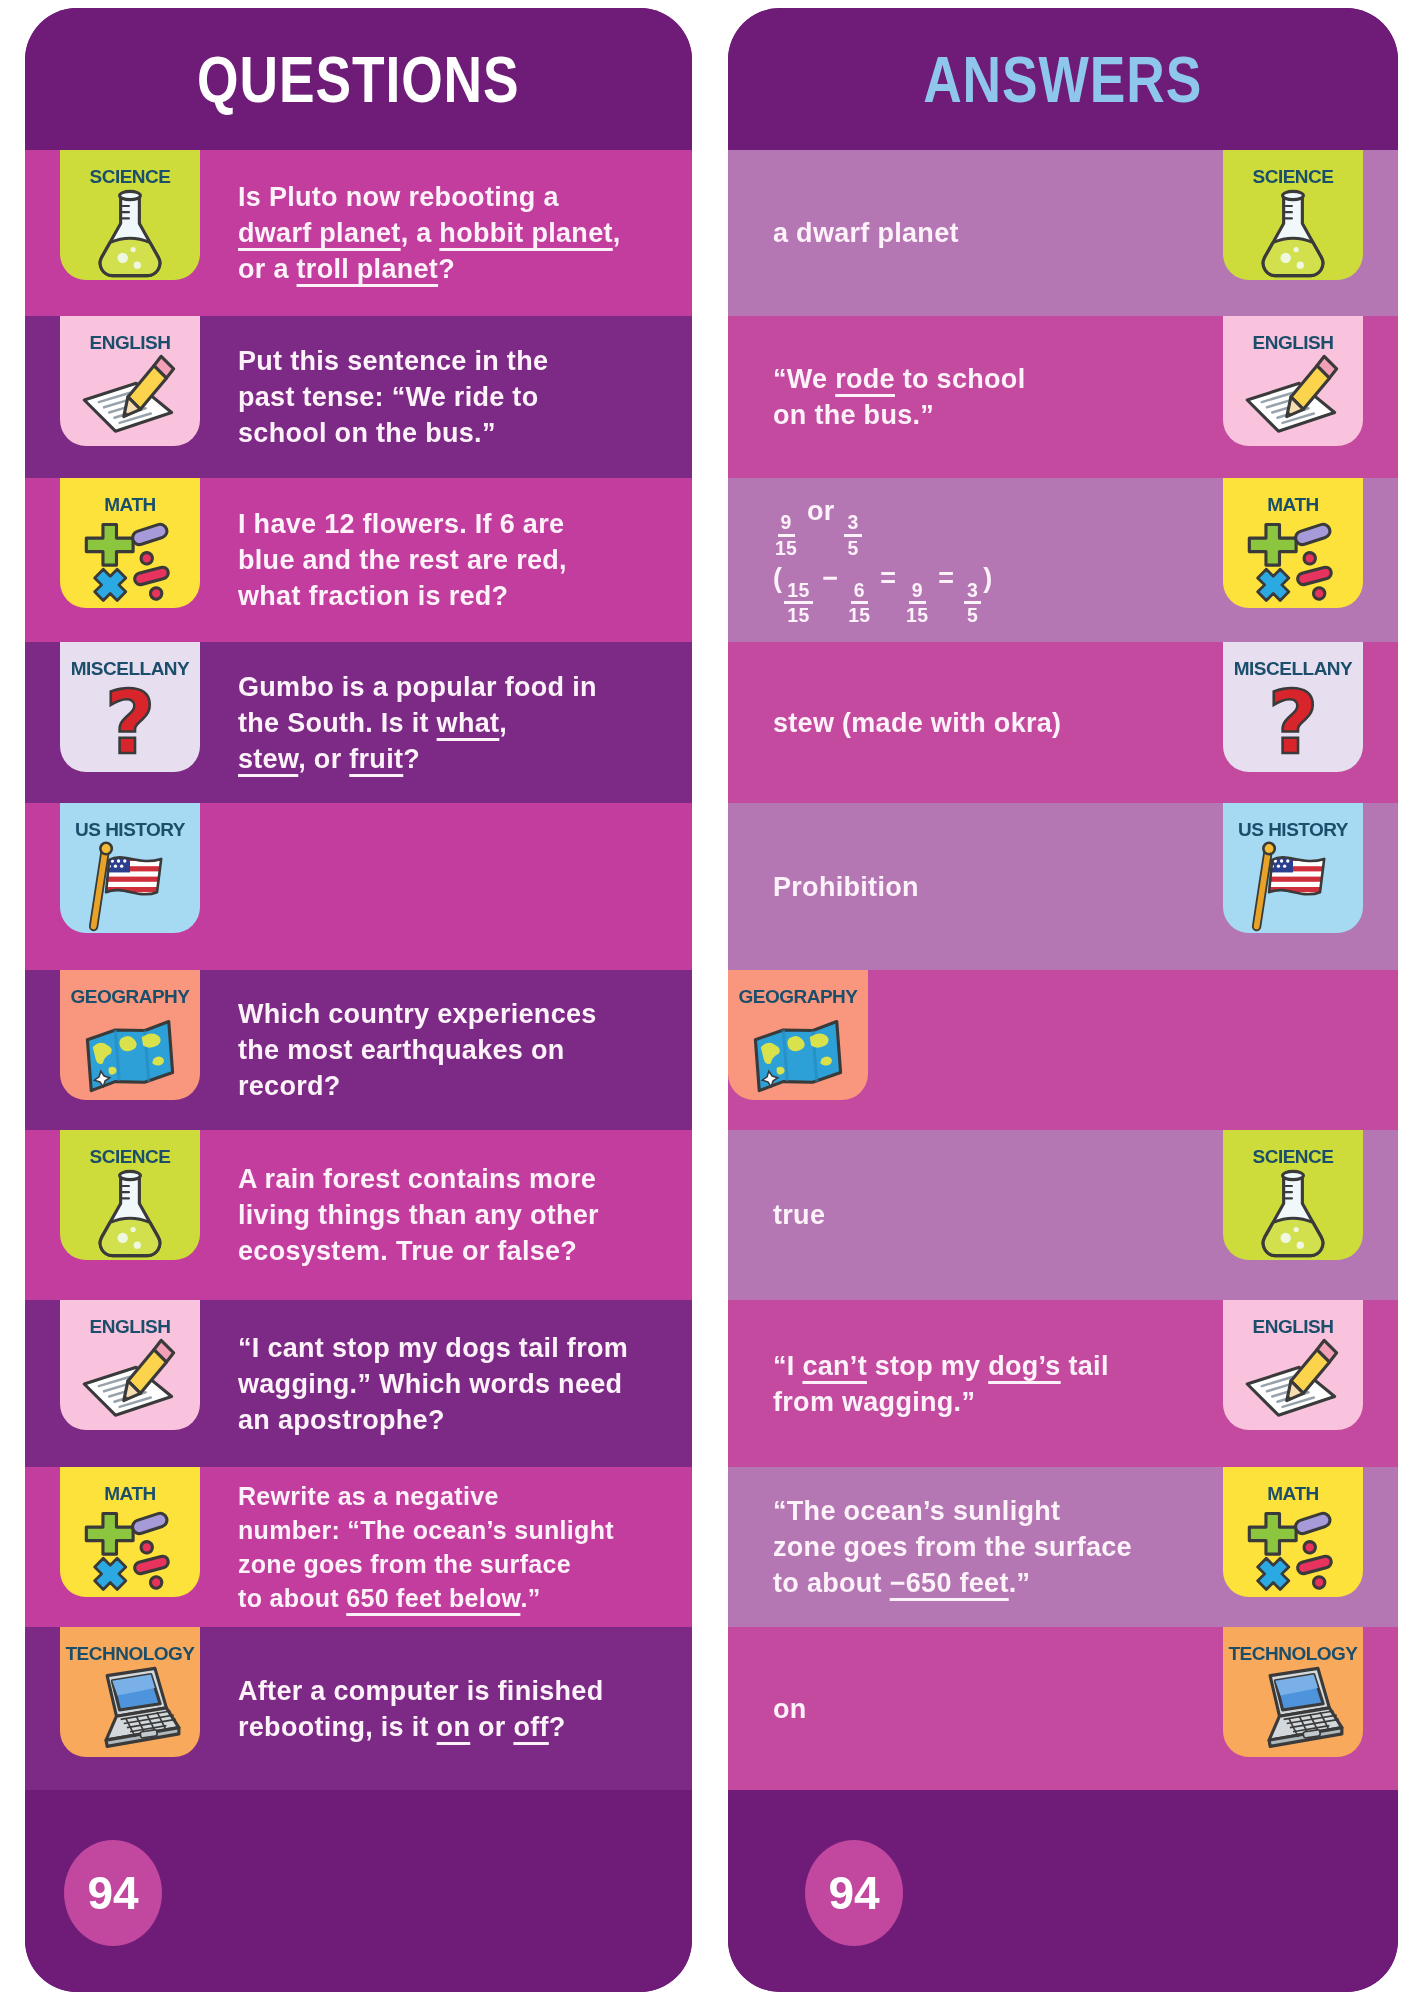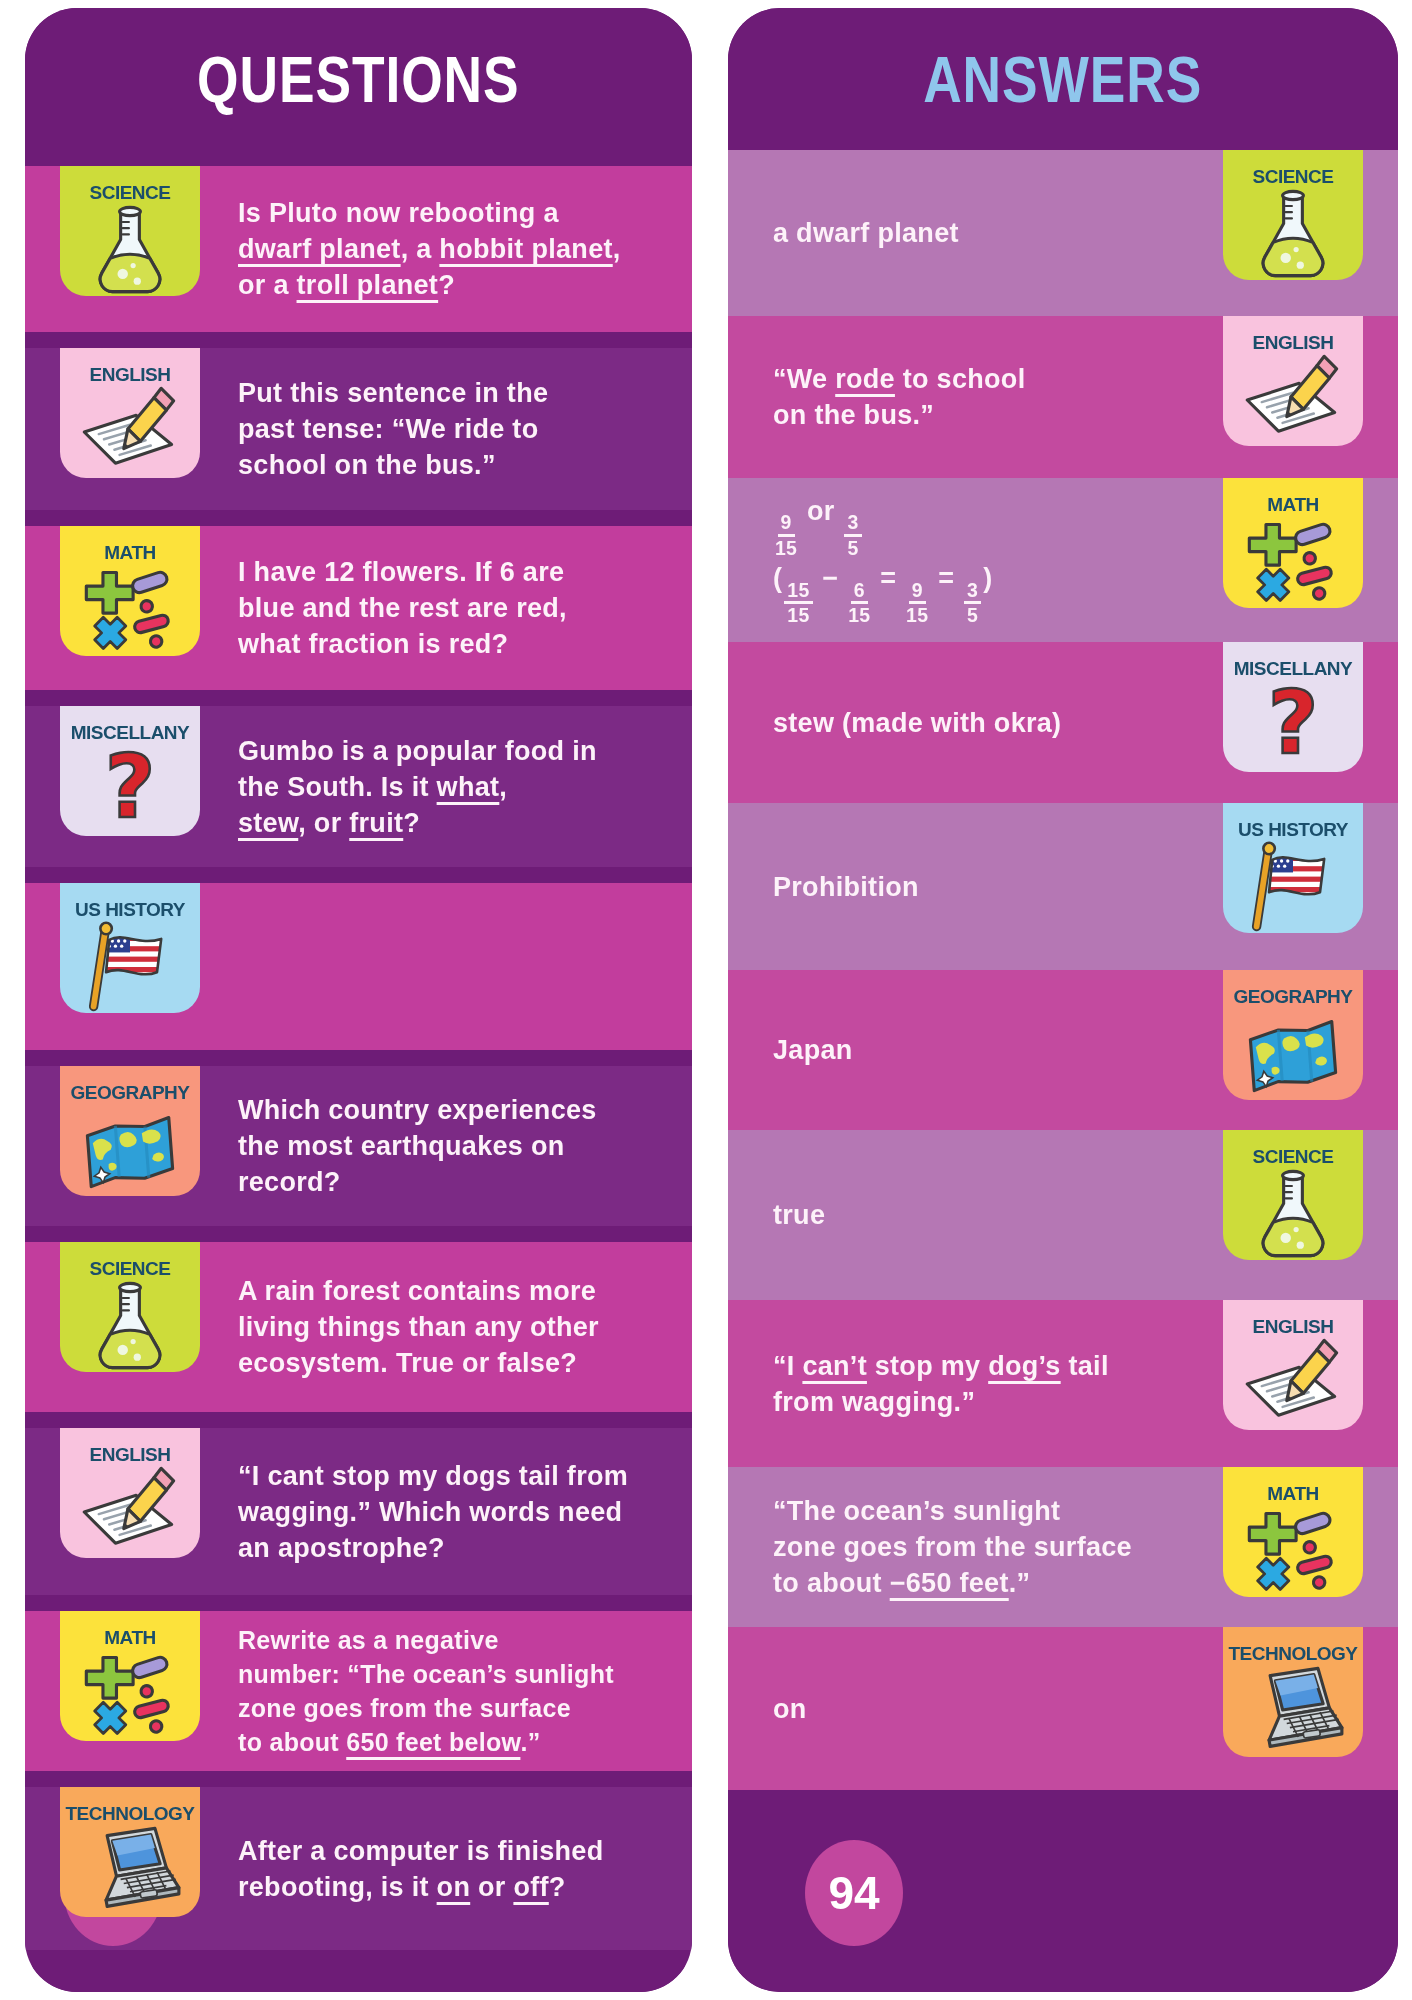--- a/index.html
+++ b/index.html
@@ -7,21 +7,21 @@
     width:1412px;height:2000px;background:#ffffff;position:relative;
     font-family:"Liberation Sans", sans-serif;
     -webkit-font-smoothing:antialiased;
   }
   .card{
     position:absolute;top:8px;height:1984px;
     background:var(--header_purple);
     border-radius:52px;overflow:hidden;
     display:flex;flex-direction:column;
   }
-  .card.left{left:25px;width:667px;gap:16px;}
+  .card.left{left:25px;width:667px;}
   .card.right{left:728px;width:670px;}
   .card-header{
     height:142px;flex:0 0 auto;display:flex;align-items:center;justify-content:center;
     background:var(--header_purple);
   }
   .card-title{
     font-size:58px;font-weight:bold;letter-spacing:1px;
     transform:scale(0.92,1.12);white-space:nowrap;
   }
   .card.left .card-title{color:var(--title_questions_color);}
@@ -365,21 +365,20 @@
     <div class="atext"><span>Prohibition</span></div>
     <div class="badge" style="background-color: rgb(166, 218, 242);">
       <div class="badge-label">US HISTORY</div>
       <svg class="icon">
           <use href="#i-flag"></use>
         </svg>
     </div>
   </div>
 
   <div class="row a a-even">
-    <div class="atext"><span>Japan</span></div>
     <div class="badge" style="background-color: rgb(248, 151, 125);">
       <div class="badge-label">GEOGRAPHY</div>
       <svg class="icon">
           <use href="#i-map"></use>
         </svg>
     </div>
   </div>
 
   <div class="row a a-odd">
     <div class="atext"><span>true</span></div>

